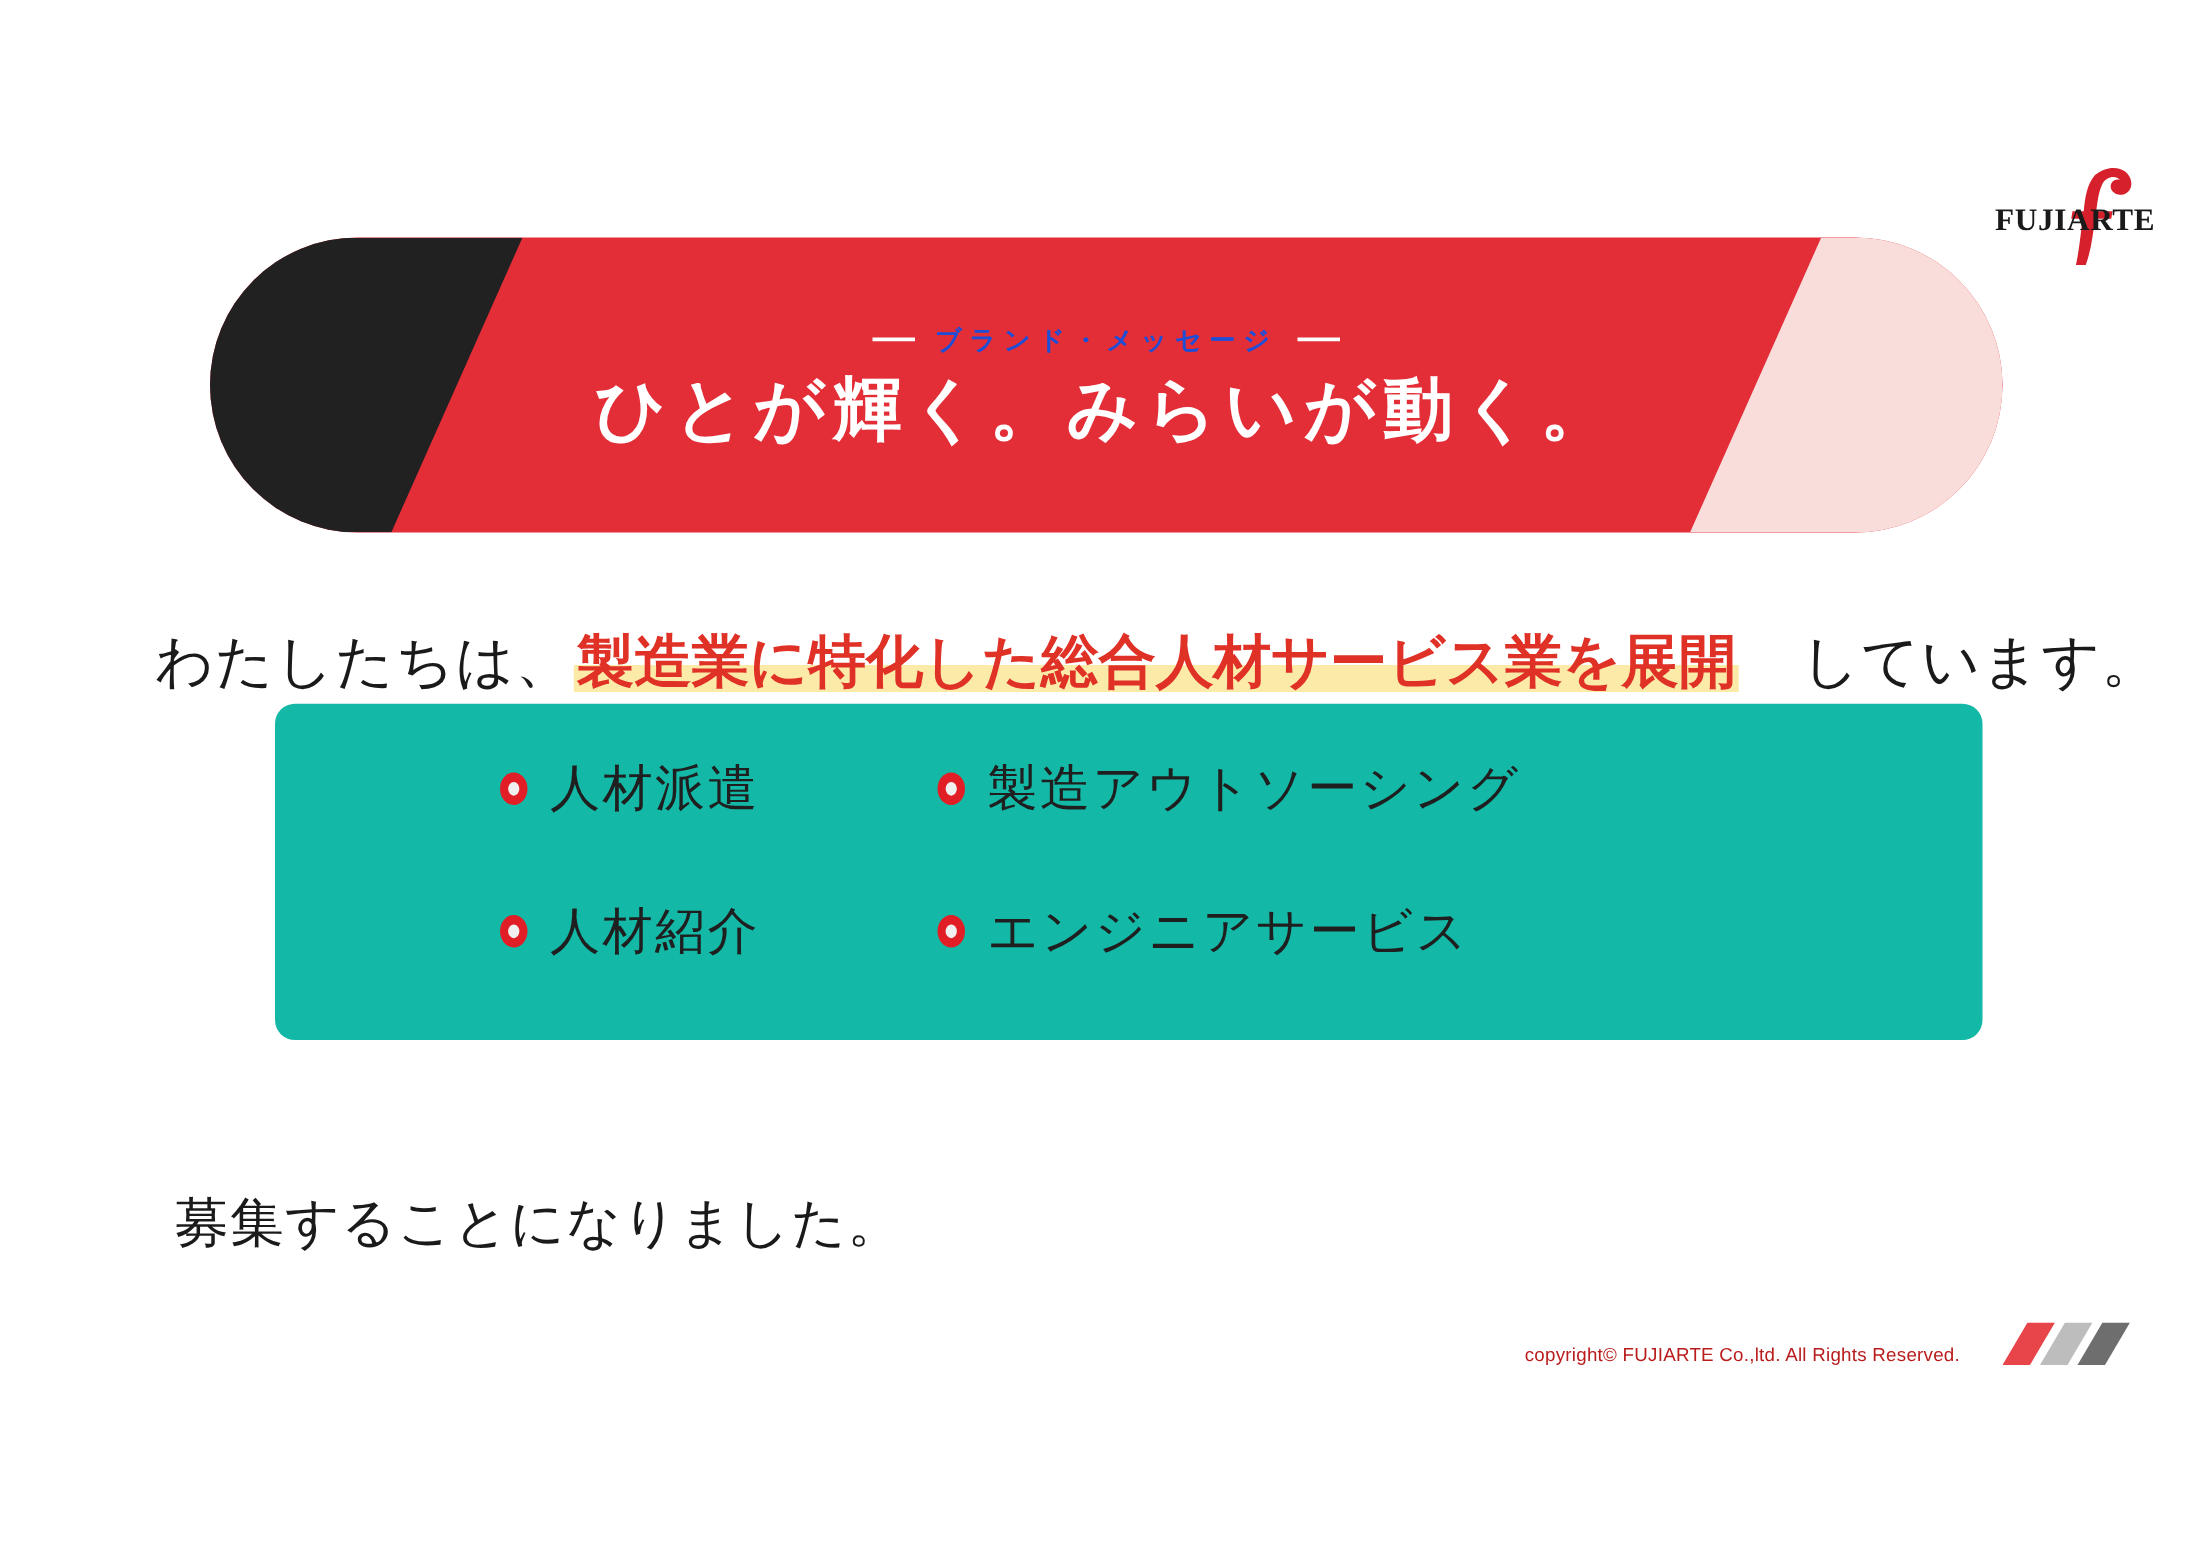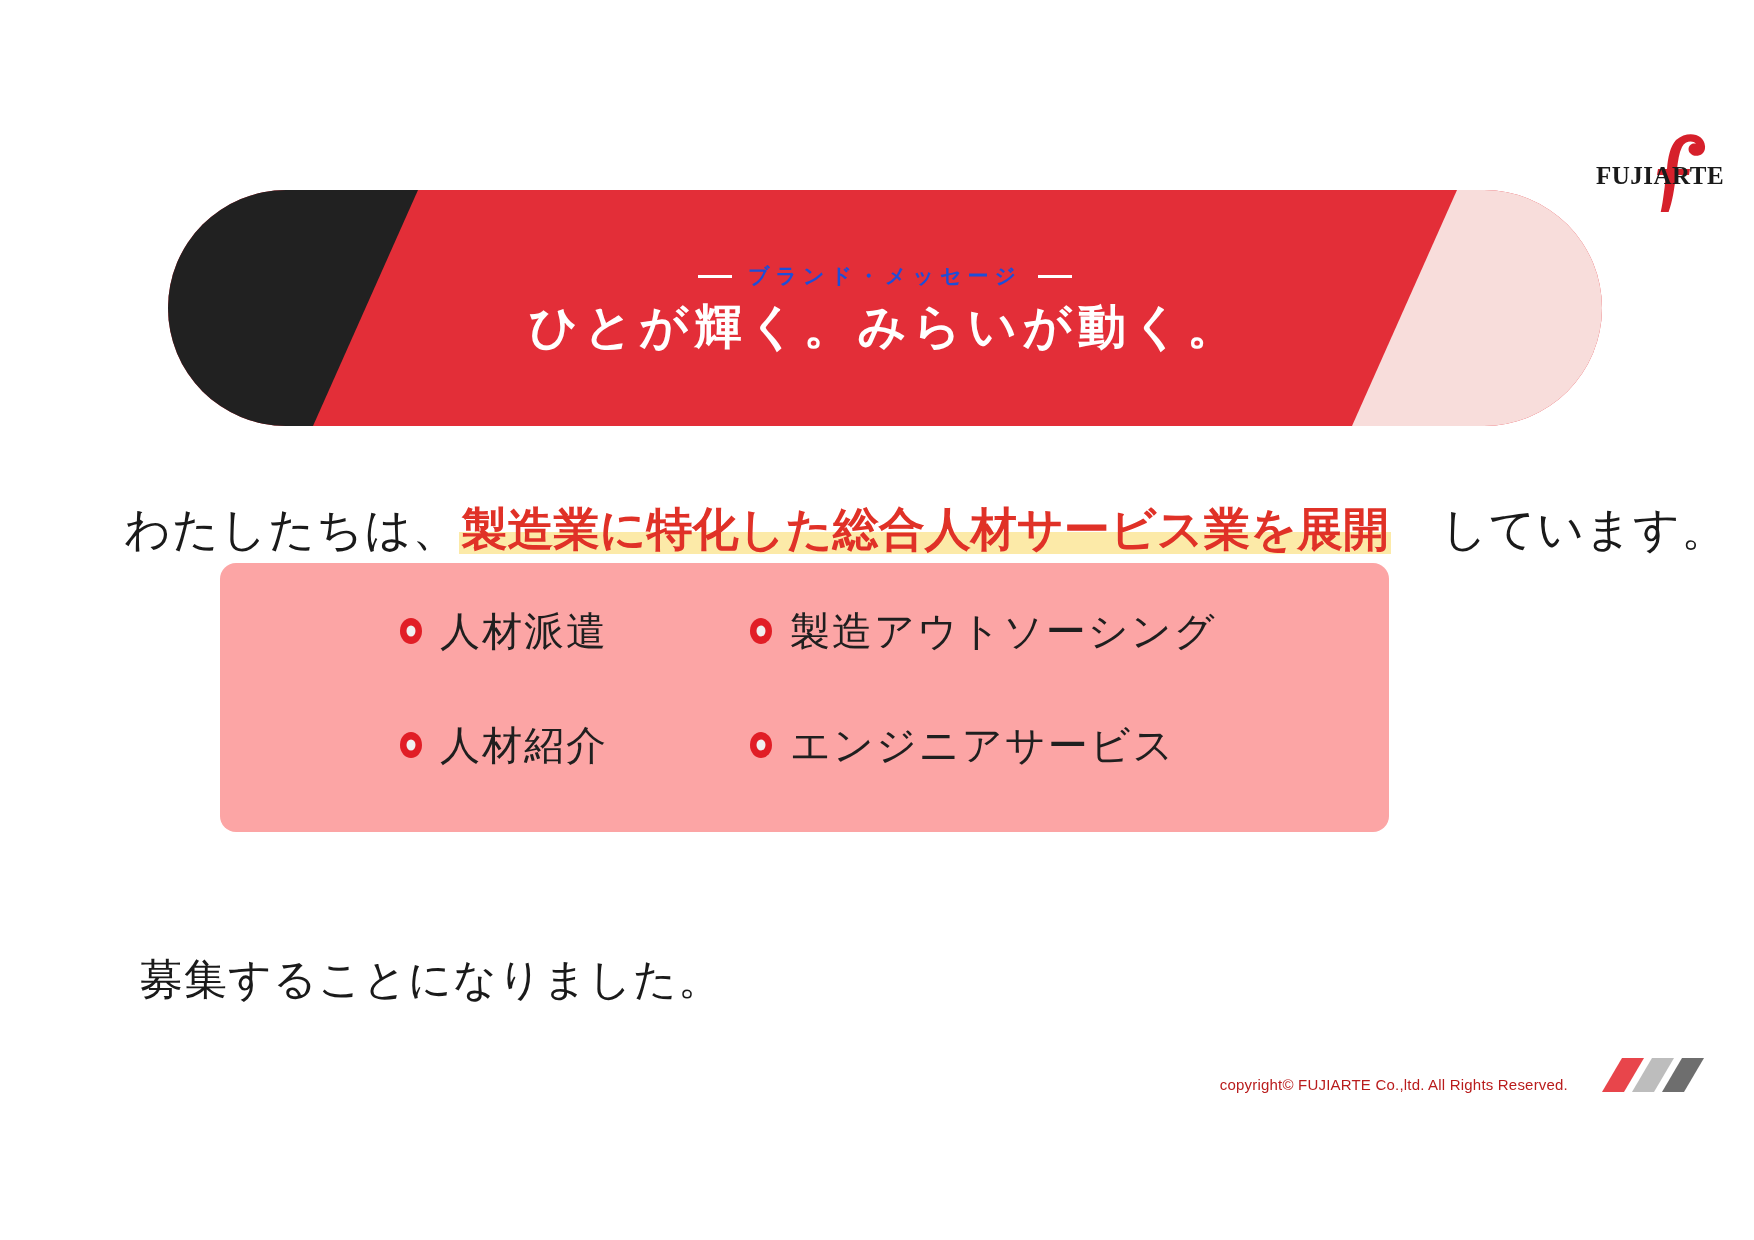--- a/index.html
+++ b/index.html
@@ -80,21 +80,21 @@
     margin-bottom: 10px;
   }
   .eyebrow-rule {
     display: inline-block;
     width: 34px;
     height: 3px;
     background: #ffffff;
   }
   .banner-slogan {
     color: #ffffff;
-    font-size: 48px;
+    font-size: 56px;
     font-weight: 900;
     letter-spacing: 6px;
     line-height: 1.12;
     white-space: nowrap;
   }
 
   
   .lead {
     position: absolute;
     left: 88px;
@@ -112,23 +112,23 @@
     background: linear-gradient(transparent 56%, #FCEAA8 56%, #FCEAA8 98%, transparent 98%);
     padding: 0 2px;
     letter-spacing: 0px;
   }
 
   
   .services {
     position: absolute;
     left: 220px;
     top: 563px;
-    width: 1169px;
+    width: 1366px;
     height: 269px;
-    background: #fca5a5;
+    background: #14b8a6;
     border-radius: 16px;
   }
   .services-grid {
     position: absolute;
     left: 180px;
     top: 48px;
     display: grid;
     grid-template-columns: 350px auto;
     grid-row-gap: 74px;
     grid-column-auto-flow: row;

